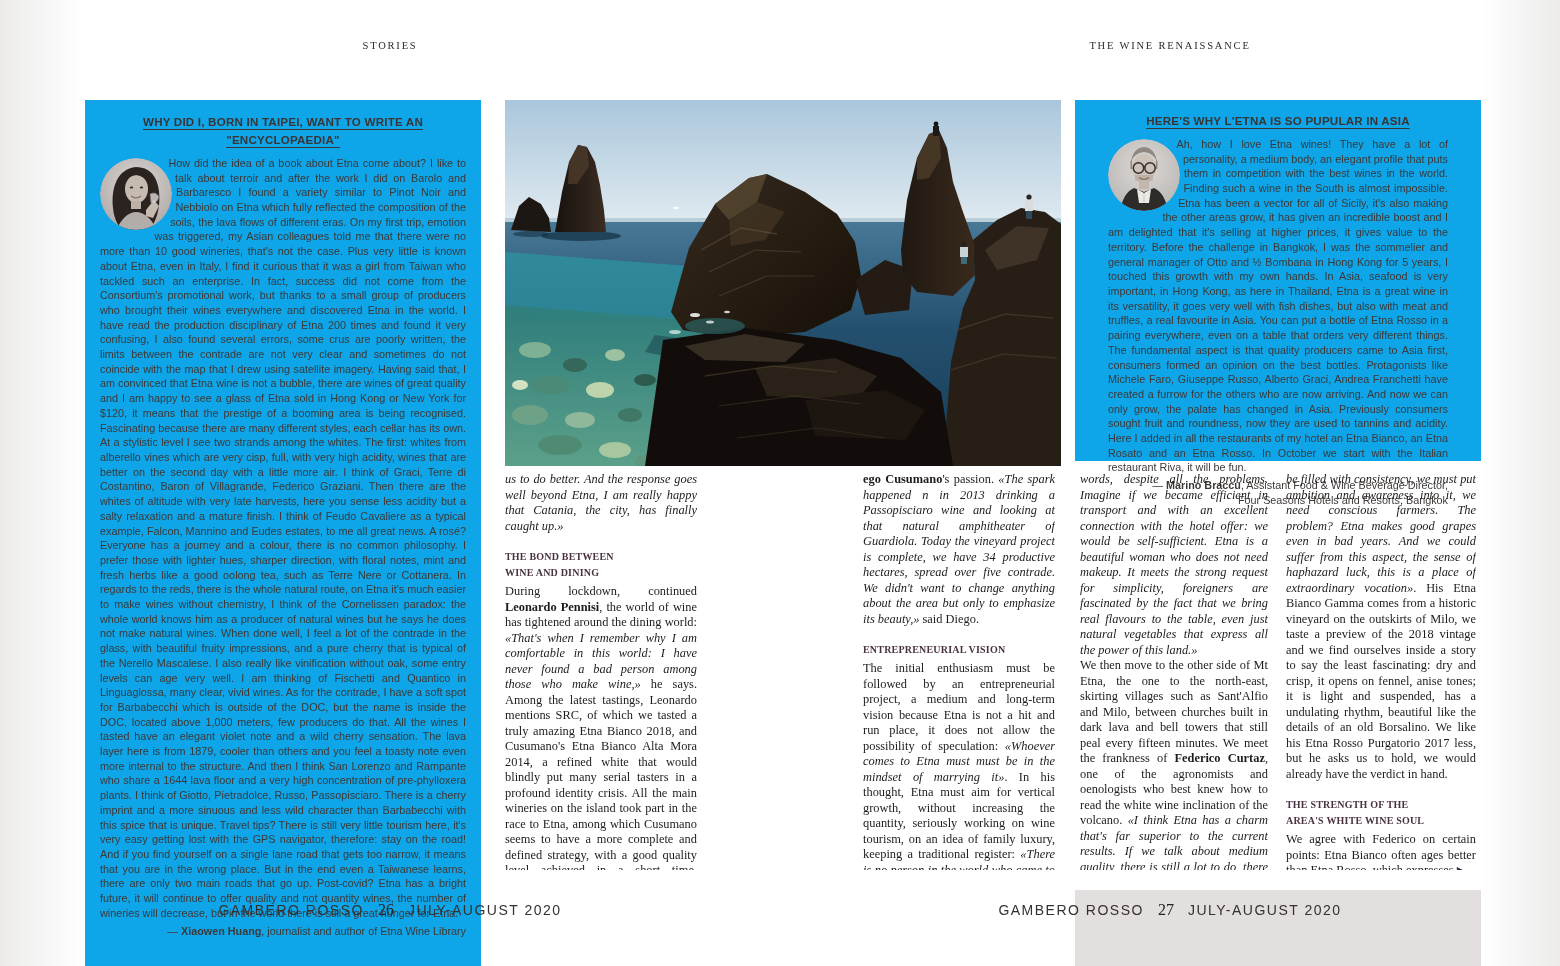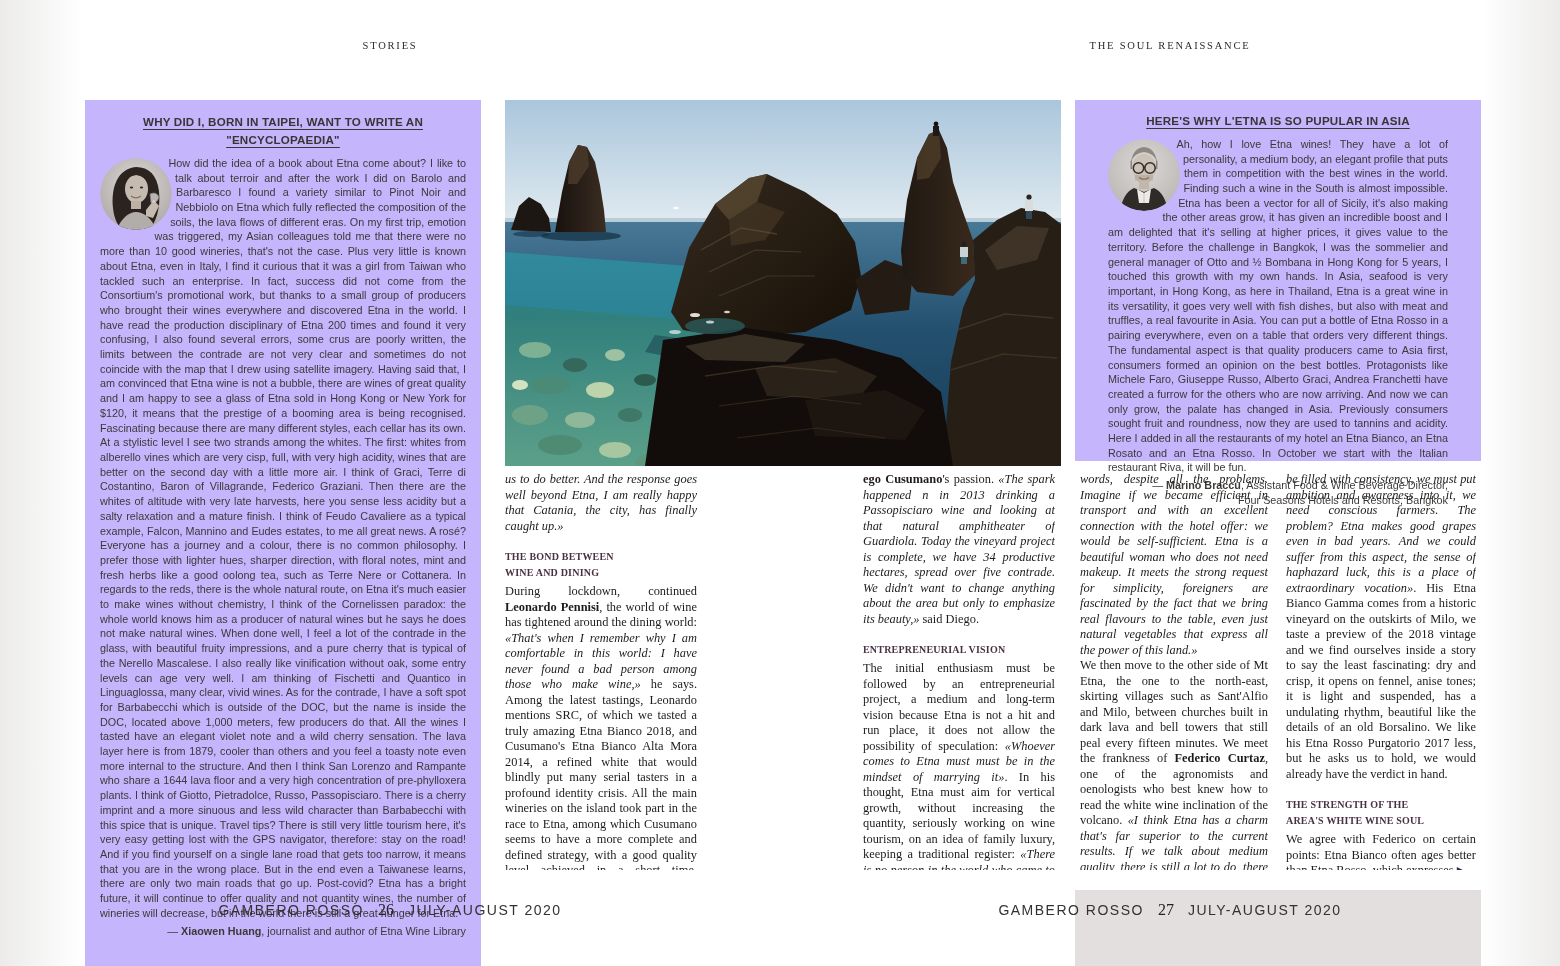--- a/index.html
+++ b/index.html
@@ -12,21 +12,21 @@
   .edge-shade.l{left:0;width:82px;background:linear-gradient(90deg,#ecebea,#ffffff);}
   .edge-shade.r{right:0;width:78px;background:linear-gradient(270deg,#ecebea,#ffffff);}
 
   .running-head{
     position:absolute;top:40px;font-family:"Liberation Serif",serif;
     font-size:10.5px;letter-spacing:1.8px;color:#2d2b2a;text-align:center;
   }
   .running-head.lh{left:0;width:780px;}
   .running-head.rh{left:780px;width:780px;}
 
-  .panel{position:absolute;background:#c4b5fd;box-sizing:border-box;z-index:1;}
+  .panel{position:absolute;background:#0ea5e9;box-sizing:border-box;z-index:1;}
   .left-panel{left:85px;top:100px;width:396px;height:866px;padding:13px 15px;}
   .right-panel{left:1075px;top:100px;width:406px;height:361px;padding:12px 33px;}
   .right-strip{position:absolute;left:1075px;top:890px;width:406px;height:76px;background:#e3dfde;z-index:1;}
 
   .panel-title{margin:0 0 7px 0;text-align:center;font-weight:700;
     font-size:11.6px;line-height:1.55;letter-spacing:.2px;color:#393534;}
   .panel-title .tl{display:block;}
   .panel-title .tl span{text-decoration:underline;text-underline-offset:3px;text-decoration-thickness:1px;}
 
   .panel-body{font-size:10.8px;line-height:14.7px;color:#3d3937;text-align:justify;hyphens:auto;}
@@ -65,21 +65,21 @@
 </style>
 </head>
 <body>
 
 <div>
 
   <div class="edge-shade l"></div>
   <div class="edge-shade r"></div>
 
   <div class="running-head lh">STORIES</div>
-  <div class="running-head rh">THE SOUL RENAISSANCE</div>
+  <div class="running-head rh">THE WINE RENAISSANCE</div>
 
   <section class="panel left-panel">
     <h2 class="panel-title">
         <span class="tl"><span>WHY DID I, BORN IN TAIPEI, WANT TO WRITE AN "ENCYCLOPAEDIA"</span></span>
       </h2>
     <div class="panel-body">
       <span class="portrait">
         <svg width="72" height="72" viewBox="0 0 72 72">
           <defs>
             <radialGradient id="wbg" cx="50%" cy="38%" r="75%">

